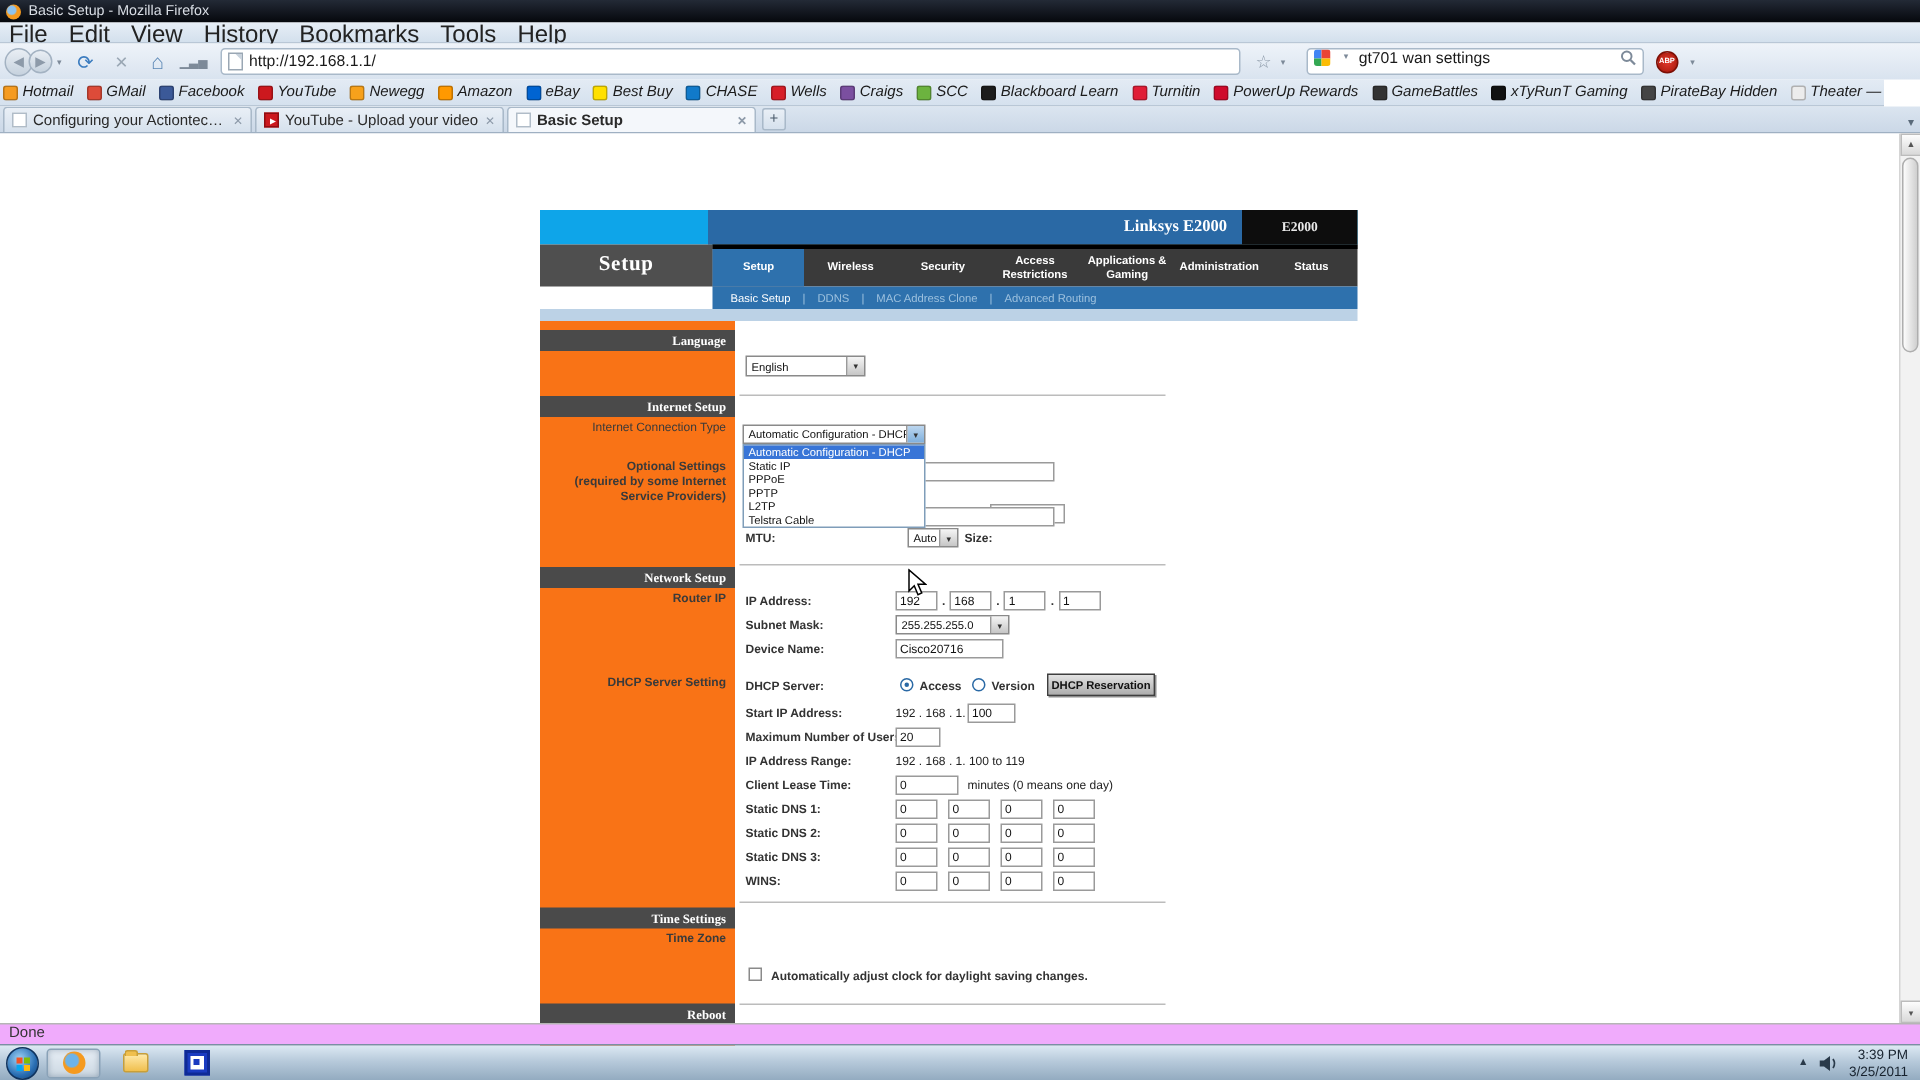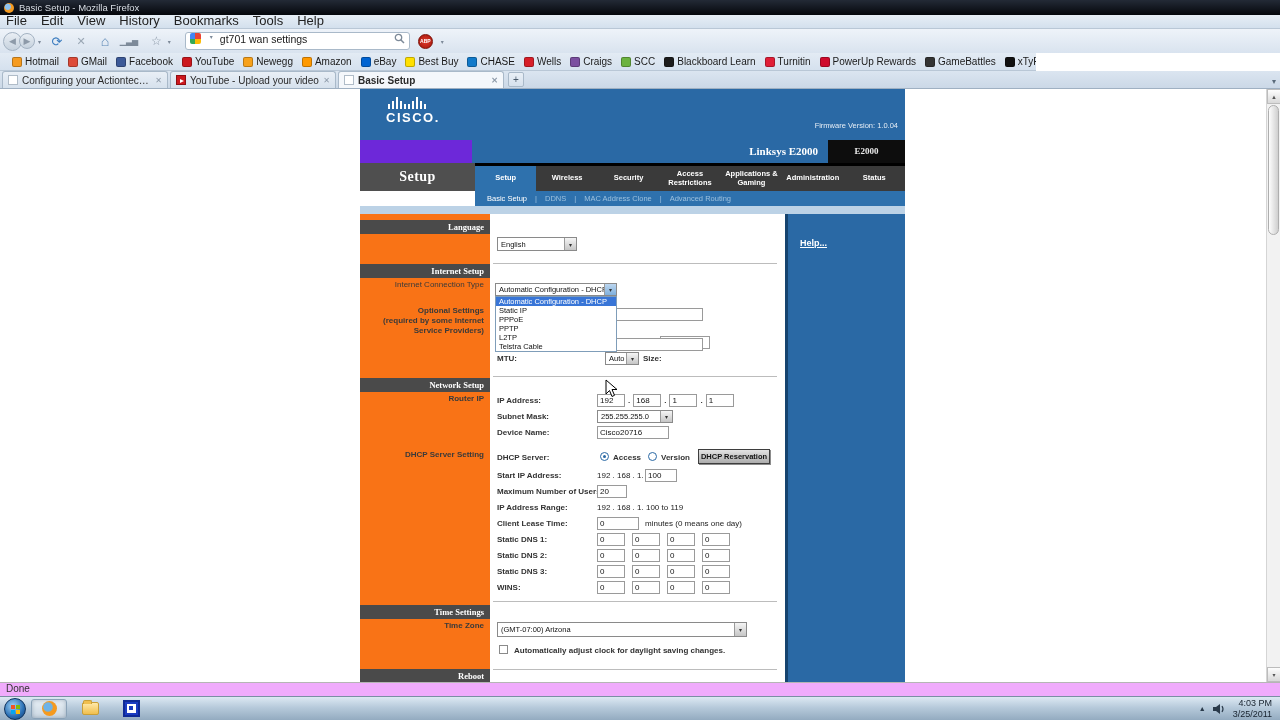--- a/index.html
+++ b/index.html
@@ -8,21 +8,21 @@
   .screen { position:relative; width:1280px; height:720px; background:#fff; overflow:hidden; }
 
   
   .titlebar { position:absolute; left:0; top:0; width:1280px; height:15px;
     background:linear-gradient(#232a36,#05070c); color:#d8dde4; font-size:9.5px;
     display:flex; align-items:center; padding-left:4px; gap:5px; }
   .ff-mini { width:10px; height:10px; border-radius:50%;
     background:radial-gradient(circle at 38% 38%, #8ec3ef 0 30%, #f59a1f 42% 75%, #c9560a 100%); }
   .menubar { position:absolute; left:0; top:15px; width:1280px; height:14px;
     background:linear-gradient(#e7eef6,#d3e0ed); border-bottom:1px solid #b9c7d6;
-    display:flex; align-items:flex-end; padding-left:6px; gap:14px; font-size:13px; color:#222; }
+    display:flex; align-items:flex-start; padding-left:6px; gap:14px; font-size:16px; color:#222; }
   .menu-item { cursor:default; }
 
   .toolbar { position:absolute; left:0; top:29px; width:1280px; height:24px;
     background:linear-gradient(#eef3f9,#d9e3ef); display:flex; align-items:center; }
   .navcluster { display:flex; align-items:center; margin-left:3px; }
   .navbtn { width:19px; height:19px; border-radius:50%; background:linear-gradient(#e9eef4,#c6d2de);
     border:1px solid #a3b2c2; color:#8d9aa9; font-size:9px; display:flex; align-items:center; justify-content:center; margin-right:-3px; }
   .navbtn.fwd { width:16px; height:16px; }
   .drop-mini { font-size:6px; color:#7d8a99; margin:0 4px 0 6px; }
   .tbtn { width:20px; height:20px; display:flex; align-items:center; justify-content:center;
@@ -40,23 +40,23 @@
     border-radius:3px; display:flex; align-items:flex-start; padding:0 4px; gap:3px; }
   .gicon { width:11px; height:11px; position:relative; flex:0 0 auto; border-radius:2px; overflow:hidden; }
   .gicon i { position:absolute; width:50%; height:50%; }
   .gicon i:nth-child(1){ left:0; top:0; background:#4285f4; } .gicon i:nth-child(2){ right:0; top:0; background:#ea4335; }
   .gicon i:nth-child(3){ left:0; bottom:0; background:#34a853; } .gicon i:nth-child(4){ right:0; bottom:0; background:#fbbc05; }
   .searchtext { flex:1; border:none; outline:none; font-size:10.5px; color:#1a1a1a; font-family:inherit; background:transparent; }
   .abp { display:flex; align-items:center; margin-left:8px; gap:2px; }
   .abp-circle { width:15px; height:15px; border-radius:50%; background:radial-gradient(#e33b2e,#a01408);
     color:#fff; font-size:5px; font-weight:700; display:flex; align-items:center; justify-content:center; border:1px solid #7c0f05; }
 
-  .bookmarksbar { position:absolute; left:0; top:53px; width:1036px; height:18px;
+  .bookmarksbar { position:absolute; left:0; top:53px; width:1256px; height:18px;
     background:linear-gradient(#e3ebf4,#d5e1ee); border-bottom:1px solid #b9c7d6;
-    display:flex; align-items:center; padding-left:12px; gap:9px; overflow:hidden; }
+    display:flex; align-items:center; padding-left:2px; gap:9px; overflow:hidden;font-style:italic; }
   .bm { display:flex; align-items:center; gap:3px; font-size:10px; color:#1a1a1a; white-space:nowrap; }
   .bm-ico { width:10px; height:10px; border-radius:2px; border:1px solid rgba(0,0,0,.25); flex:0 0 auto; }
 
   .tabbar { position:absolute; left:0; top:71px; width:1280px; height:18px;
     background:linear-gradient(#dbe5f0,#cbd8e7); border-bottom:1px solid #9fb0c2; display:flex; align-items:flex-end; }
   .tab { height:17px; width:166px; display:flex; align-items:center; gap:4px; padding:0 5px;
     background:linear-gradient(#e9eff6,#d6e1ed); border:1px solid #a9b9c9; border-bottom:none;
     border-radius:3px 3px 0 0; margin-left:2px; font-size:10px; color:#2a2a2a; }
   .tab.active { background:#f4f7fb; font-weight:700; }
   .tab .tlabel { flex:1; white-space:nowrap; overflow:hidden; text-overflow:ellipsis; }
@@ -77,21 +77,21 @@
     background:linear-gradient(90deg,#fdfdfd,#cfcfcf); }
 
   
   .router { position:absolute; left:360px; top:0; width:545px; height:593px; font-family:"Liberation Sans", sans-serif; }
   .r-header { position:absolute; left:0; top:0; width:545px; height:51px; background:#2a69a5; }
   .cisco { position:absolute; left:26px; top:6px; color:#fff; }
   .cisco-bars { display:flex; align-items:flex-end; gap:2px; height:14px; margin-left:2px; }
   .cisco-bars i { width:2px; background:#fff; display:block; }
   .cisco-name { font-size:13px; font-weight:700; letter-spacing:1.5px; margin-top:1px; }
   .firmware { position:absolute; right:7px; top:32px; font-size:7.5px; color:#e6eef6; }
-  .r-model { position:absolute; left:0; top:51px; width:545px; height:23px; background:#6d28d9; }
+  .r-model { position:absolute; left:0; top:51px; width:545px; height:23px; background:#0ea5e9; }
   .model-blue { position:absolute; left:112px; top:0; width:356px; height:23px; background:#2a69a5;
     color:#fff; font-weight:700; font-size:11px; text-align:right; line-height:23px; padding-right:10px; font-family:"Liberation Serif", serif; }
   .model-badge { position:absolute; left:468px; top:0; width:77px; height:23px; background:#0d0d0d;
     color:#e9e9e9; font-weight:700; font-size:9px; text-align:center; line-height:23px; font-family:"Liberation Serif", serif; }
   .nav-title { position:absolute; left:0; top:74px; width:115px; height:28px; background:#4f4f4f;
     color:#fff; font-weight:700; font-size:14px; display:flex; align-items:center; justify-content:center;
     letter-spacing:.5px; font-family:"Liberation Serif", serif; }
   .nav-tabs { position:absolute; left:115px; top:74px; width:430px; height:28px; background:#3a3a3a;
     border-top:3px solid #000; display:flex; }
   .nav-tab { flex:1; color:#fff; font-size:7.5px; font-weight:700; text-align:center; display:flex;
@@ -192,20 +192,24 @@
   <div class="toolbar">
     <span class="navcluster">
       <span class="navbtn">◀</span>
       <span class="navbtn fwd">▶</span>
     </span>
     <span class="drop-mini">▾</span>
     <span class="tbtn">⟳</span>
     <span class="tbtn stop">✕</span>
     <span class="tbtn home">⌂</span>
     <span class="tbtn stats">▁▃▅</span>
+    <span class="urlbar">
+      <span class="pageicon"></span>
+      <input class="urltext" value="http://192.168.1.1/" style="">
+    </span>
     <span class="starbox">
       <span>☆</span>
       <span class="drop-mini">▾</span>
     </span>
     <span class="searchbar">
       <span class="gicon">
           <i></i>
           <i></i>
           <i></i>
           <i></i>
@@ -319,38 +323,20 @@
         <span class="tclose">✕</span>
       </div>
       <div class="newtab">+</div>
       <span class="tab-overflow">▾</span>
   </div>
 
   <div class="viewport">
 
     <div class="router">
 
-      <div class="r-header">
-        <div class="cisco">
-          <div class="cisco-bars">
-            <i style="height:5px"></i>
-              <i style="height:8px"></i>
-              <i style="height:12px"></i>
-              <i style="height:8px"></i>
-              <i style="height:5px"></i>
-            <i style="height:5px"></i>
-              <i style="height:8px"></i>
-              <i style="height:12px"></i>
-              <i style="height:8px"></i>
-              <i style="height:5px"></i>
-          </div>
-          <div class="cisco-name">CISCO.</div>
-        </div>
-        <div class="firmware">Firmware Version: 1.0.04</div>
-      </div>
 
       <div class="r-model">
         <div class="model-blue">Linksys E2000</div>
         <div class="model-badge">E2000</div>
       </div>
 
       <div class="nav-title">Setup</div>
       <div class="nav-tabs" id="routernav">
           <div class="nav-tab active">Setup</div>
           <div class="nav-tab">Wireless</div>
@@ -381,23 +367,20 @@
           <span>Service Providers)</span>
         </div>
         <div class="sbar" style="top:164px">Network Setup</div>
         <div class="slab" style="top:180px">Router IP</div>
         <div class="slab" style="top:236px">DHCP Server Setting</div>
         <div class="sbar" style="top:391px">Time Settings</div>
         <div class="slab" style="top:407px">Time Zone</div>
         <div class="sbar" style="top:455px">Reboot</div>
       </div>
 
-      <div class="helpcol">
-        <span class="helplink">Help...</span>
-      </div>
 
       <div class="main">
 
         <div class="fsel" style="left:7px; top:23px; width:80px">
           <span class="txt">English</span>
           <span class="arr">▾</span>
         </div>
         <div class="hr" style="top:49px"></div>
 
         <div class="ghostin" style="left:123px; top:94px"></div>
@@ -489,24 +472,20 @@
               <span class="flabel">WINS:</span>
               <input class="tin" value="0" style="left: 107px;">
               <input class="tin" value="0" style="left: 142px;">
               <input class="tin" value="0" style="left: 177px;">
               <input class="tin" value="0" style="left: 212px;">
             </div>
           </div>
 
         <div class="hr" style="top:387px"></div>
 
-        <div class="fsel" style="left:7px; top:408px; width:250px; height:15px">
-          <span class="txt">(GMT-07:00) Arizona</span>
-          <span class="arr">▾</span>
-        </div>
         <span class="cbx" style="left:9px; top:431px"></span>
         <span class="flabel" style="left:24px; top:432px">Automatically adjust clock for daylight saving changes.</span>
         <div class="hr" style="top:455px"></div>
       </div>
     </div>
 
     <svg class="cursor" viewBox="0 0 13 19">
       <polygon points="1,1 1,15 4.5,11.5 7,17.5 9.5,16.3 7,10.5 12,10.5" fill="#fff" stroke="#000" stroke-width="1"></polygon>
     </svg>
 
@@ -541,18 +520,18 @@
           <i></i>
         </span>
       </div>
     <div class="tray">
       <span class="tray-up">▲</span>
       <svg width="13" height="12" viewBox="0 0 13 12">
         <polygon points="0,4 3,4 7,1 7,11 3,8 0,8" fill="#2a3a4a"></polygon>
         <path d="M9 3 Q11 6 9 9" fill="none" stroke="#2a3a4a" stroke-width="1.2"></path>
       </svg>
       <div class="clock">
-        <div>4:03 PM</div>
+        <div>3:39 PM</div>
         <div>3/25/2011</div>
       </div>
     </div>
   </div>
 </div>
 
 </body></html>

